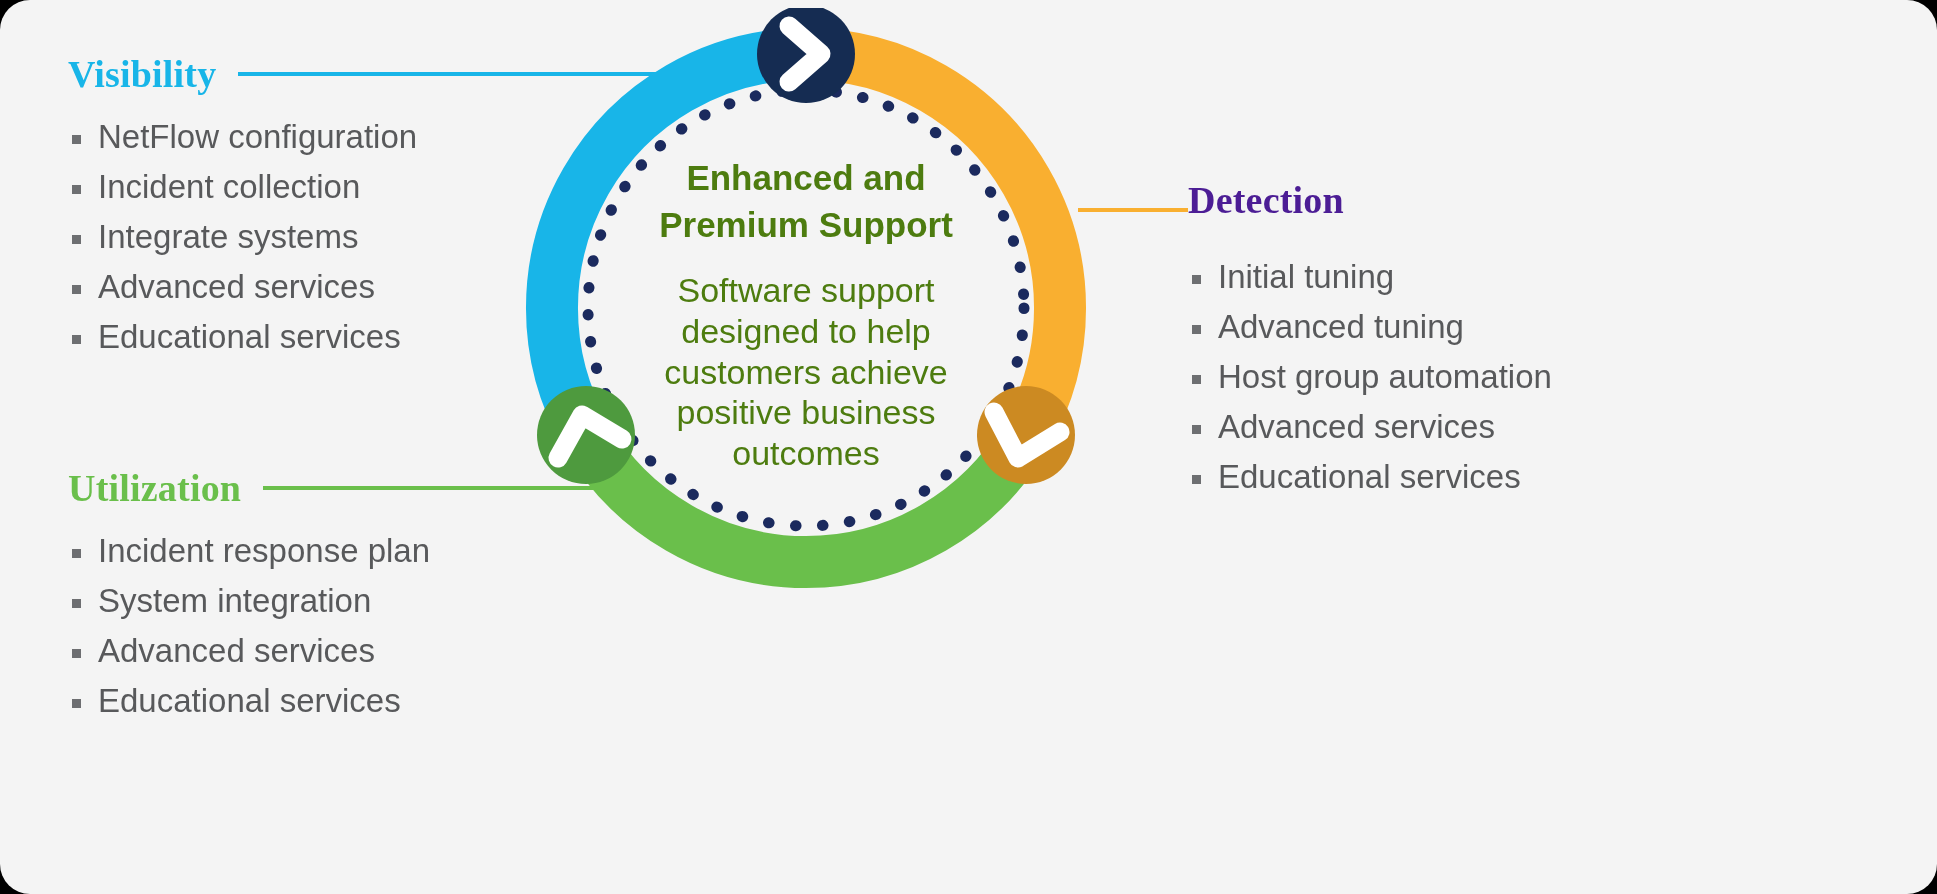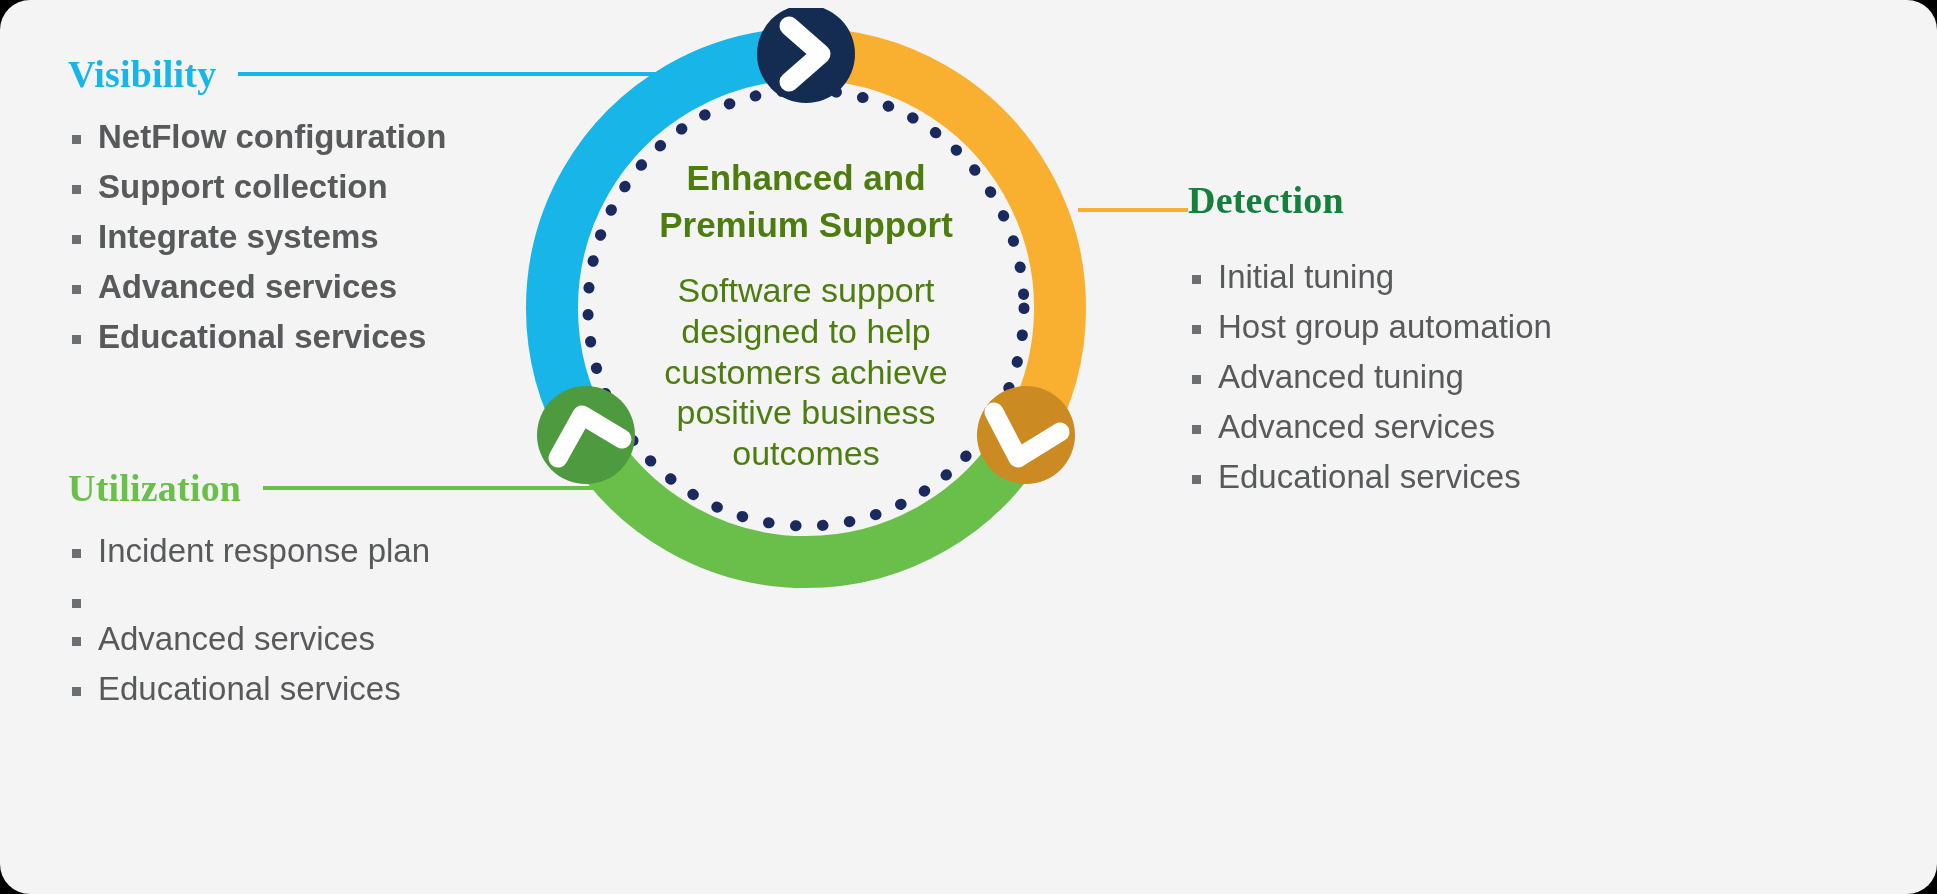--- a/index.html
+++ b/index.html
@@ -18,29 +18,29 @@
             color:#58595B;line-height:1.12;margin:0 0 13px 0;white-space:nowrap;}
   .bullet{display:inline-block;width:9px;height:9px;background:#6D6E71;
           margin:16px 17px 0 0;flex:0 0 auto;}
 
   .head-row{display:flex;align-items:center;}
   .leader{height:4px;margin-left:22px;display:block;}
 
   #visibility-block{left:68px;top:55px;}
   #visibility-block .heading{color:#18B5E8;}
   #visibility-block .leader{width:420px;background:#18B5E8;}
-  #visibility-block ul{margin-top:26px;margin-left:4px;font-weight:bold;}
+  #visibility-block ul{margin-top:26px;margin-left:4px;}
 
   #utilization-block{left:68px;top:453px;margin-top:16px;}
   #utilization-block .heading{color:#6ABF4B;}
   #utilization-block .leader{width:352px;background:#6ABF4B;}
   #utilization-block ul{margin-top:26px;margin-left:4px;}
 
   #detection-block{left:1188px;top:181px;}
-  #detection-block .heading{color:#15803d;}
+  #detection-block .heading{color:#4c1d95;}
   #detection-block ul{margin-top:40px;margin-left:4px;}
 
   
   .leader-left{position:absolute;height:4px;background:#F9AF30;
                left:1078px;top:208px;width:110px;}
 
   
   .ring-wrap{position:absolute;left:506px;top:8px;width:600px;height:600px;}
   .ring-wrap svg{display:block;}
 
@@ -95,21 +95,21 @@
       <h2 class="heading">Visibility</h2>
       <span class="leader"></span>
     </div>
     <ul>
       <li>
           <span class="bullet"></span>
           <span>NetFlow configuration</span>
         </li>
       <li>
           <span class="bullet"></span>
-          <span>Support collection</span>
+          <span>Incident collection</span>
         </li>
       <li>
           <span class="bullet"></span>
           <span>Integrate systems</span>
         </li>
       <li>
           <span class="bullet"></span>
           <span>Advanced services</span>
         </li>
       <li>
@@ -124,20 +124,21 @@
       <h2 class="heading">Utilization</h2>
       <span class="leader"></span>
     </div>
     <ul>
       <li>
           <span class="bullet"></span>
           <span>Incident response plan</span>
         </li>
       <li>
           <span class="bullet"></span>
+          <span>System integration</span>
         </li>
       <li>
           <span class="bullet"></span>
           <span>Advanced services</span>
         </li>
       <li>
           <span class="bullet"></span>
           <span>Educational services</span>
         </li>
     </ul>
@@ -148,25 +149,25 @@
     <div class="head-row">
       <h2 class="heading">Detection</h2>
     </div>
     <ul>
       <li>
           <span class="bullet"></span>
           <span>Initial tuning</span>
         </li>
       <li>
           <span class="bullet"></span>
-          <span>Host group automation</span>
+          <span>Advanced tuning</span>
         </li>
       <li>
           <span class="bullet"></span>
-          <span>Advanced tuning</span>
+          <span>Host group automation</span>
         </li>
       <li>
           <span class="bullet"></span>
           <span>Advanced services</span>
         </li>
       <li>
           <span class="bullet"></span>
           <span>Educational services</span>
         </li>
     </ul>

